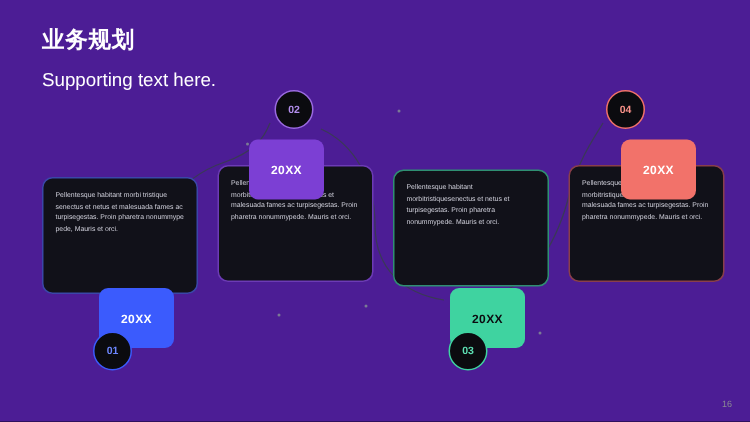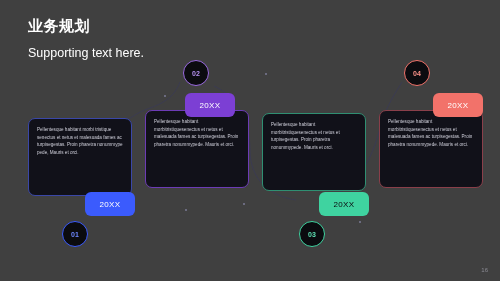--- a/index.html
+++ b/index.html
@@ -11,21 +11,21 @@
     width: 500px;
     height: 281px;
     overflow: hidden;
     font-family: "Liberation Sans", sans-serif;
     color: #ffffff;
     position: relative;
   }
   .slide {
     position: absolute;
     inset: 0;
-    background: #404040;
+    background: #4c1d95;
     overflow: hidden;
   }
   .title {
     position: absolute;
     left: 28px;
     top: 17px;
     font-size: 15px;
     font-weight: bold;
     letter-spacing: 0.5px;
     color: #ffffff;
@@ -75,30 +75,29 @@
   }
   .card-1 { left: 28px;  top: 118px; border-color: #3a47a8; }
   .card-2 { left: 145px; top: 110px; border-color: #6c3bb5; }
   .card-3 { left: 262px; top: 113px; border-color: #2f8f72; }
   .card-4 { left: 379px; top: 110px; border-color: #8a3f4a; }
 
   
   .chip {
     position: absolute;
     width: 50px;
-    height: 24px;
+    height: 40px;
     border-radius: 6px;
     display: flex;
     align-items: center;
     justify-content: center;
     font-size: 8px;
-    font-weight: normal;
+    font-weight: bold;
     color: #ffffff;
     letter-spacing: 0.3px;
-    margin-left: 19px;
   }
   .chip-1 { left: 66px;  top: 192px; background: #3b5bfd; }
   .chip-2 { left: 166px; top: 93px;  background: #7c3fd4; }
   .chip-3 { left: 300px; top: 192px; background: #3fd3a0; color: #0b0b0f; }
   .chip-4 { left: 414px; top: 93px;  background: #f2726a; }
 
   
   .circle {
     position: absolute;
     width: 24px;

